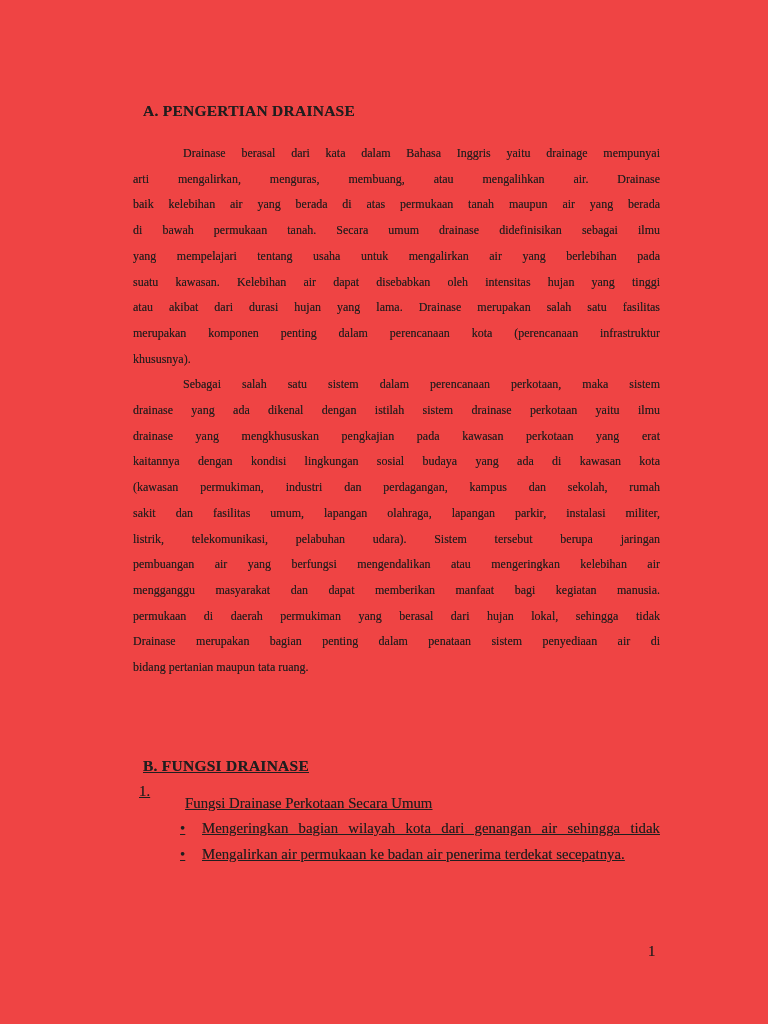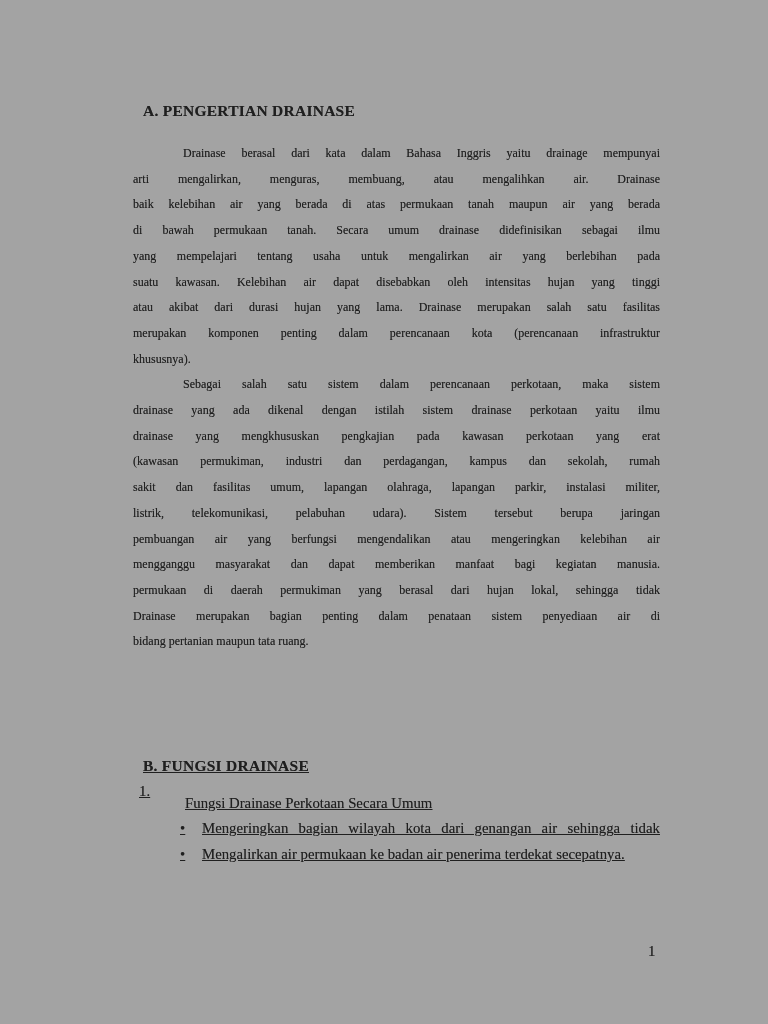--- a/index.html
+++ b/index.html
@@ -4,21 +4,21 @@
 <style>
   html, body {
     margin: 0;
     padding: 0;
     background: #ffffff;
   }
   .page {
     position: relative;
     width: 768px;
     height: 1024px;
-    background: #a3a3a3;
+    background: #ef4444;
     overflow: hidden;
     font-family: "Liberation Serif", "DejaVu Serif", serif;
     color: #1f1f1f;
     text-shadow: 0 0 0.4px rgba(0,0,0,0.45);
   }
   .heading-a {
     position: absolute;
     left: 143px;
     top: 98px;
     font-size: 15.5px;
@@ -111,20 +111,21 @@
     <div class="jline">di bawah permukaan tanah. Secara umum drainase didefinisikan sebagai ilmu</div>
     <div class="jline">yang mempelajari tentang usaha untuk mengalirkan air yang berlebihan pada</div>
     <div class="jline">suatu kawasan. Kelebihan air dapat disebabkan oleh intensitas hujan yang tinggi</div>
     <div class="jline">atau akibat dari durasi hujan yang lama. Drainase merupakan salah satu fasilitas</div>
     <div class="jline">merupakan komponen penting dalam perencanaan kota (perencanaan infrastruktur</div>
     <div class="lline">khususnya).</div>
 
     <div class="jline indent">Sebagai salah satu sistem dalam perencanaan perkotaan, maka sistem</div>
     <div class="jline">drainase yang ada dikenal dengan istilah sistem drainase perkotaan yaitu ilmu</div>
     <div class="jline">drainase yang mengkhususkan pengkajian pada kawasan perkotaan yang erat</div>
+    <div class="jline">kaitannya dengan kondisi lingkungan sosial budaya yang ada di kawasan kota</div>
     <div class="jline">(kawasan permukiman, industri dan perdagangan, kampus dan sekolah, rumah</div>
     <div class="jline">sakit dan fasilitas umum, lapangan olahraga, lapangan parkir, instalasi militer,</div>
     <div class="jline">listrik, telekomunikasi, pelabuhan udara). Sistem tersebut berupa jaringan</div>
     <div class="jline">pembuangan air yang berfungsi mengendalikan atau mengeringkan kelebihan air</div>
     <div class="jline">mengganggu masyarakat dan dapat memberikan manfaat bagi kegiatan manusia.</div>
     <div class="jline">permukaan di daerah permukiman yang berasal dari hujan lokal, sehingga tidak</div>
     <div class="jline">Drainase merupakan bagian penting dalam penataan sistem penyediaan air di</div>
     <div class="lline">bidang pertanian maupun tata ruang.</div>
   </div>
 

